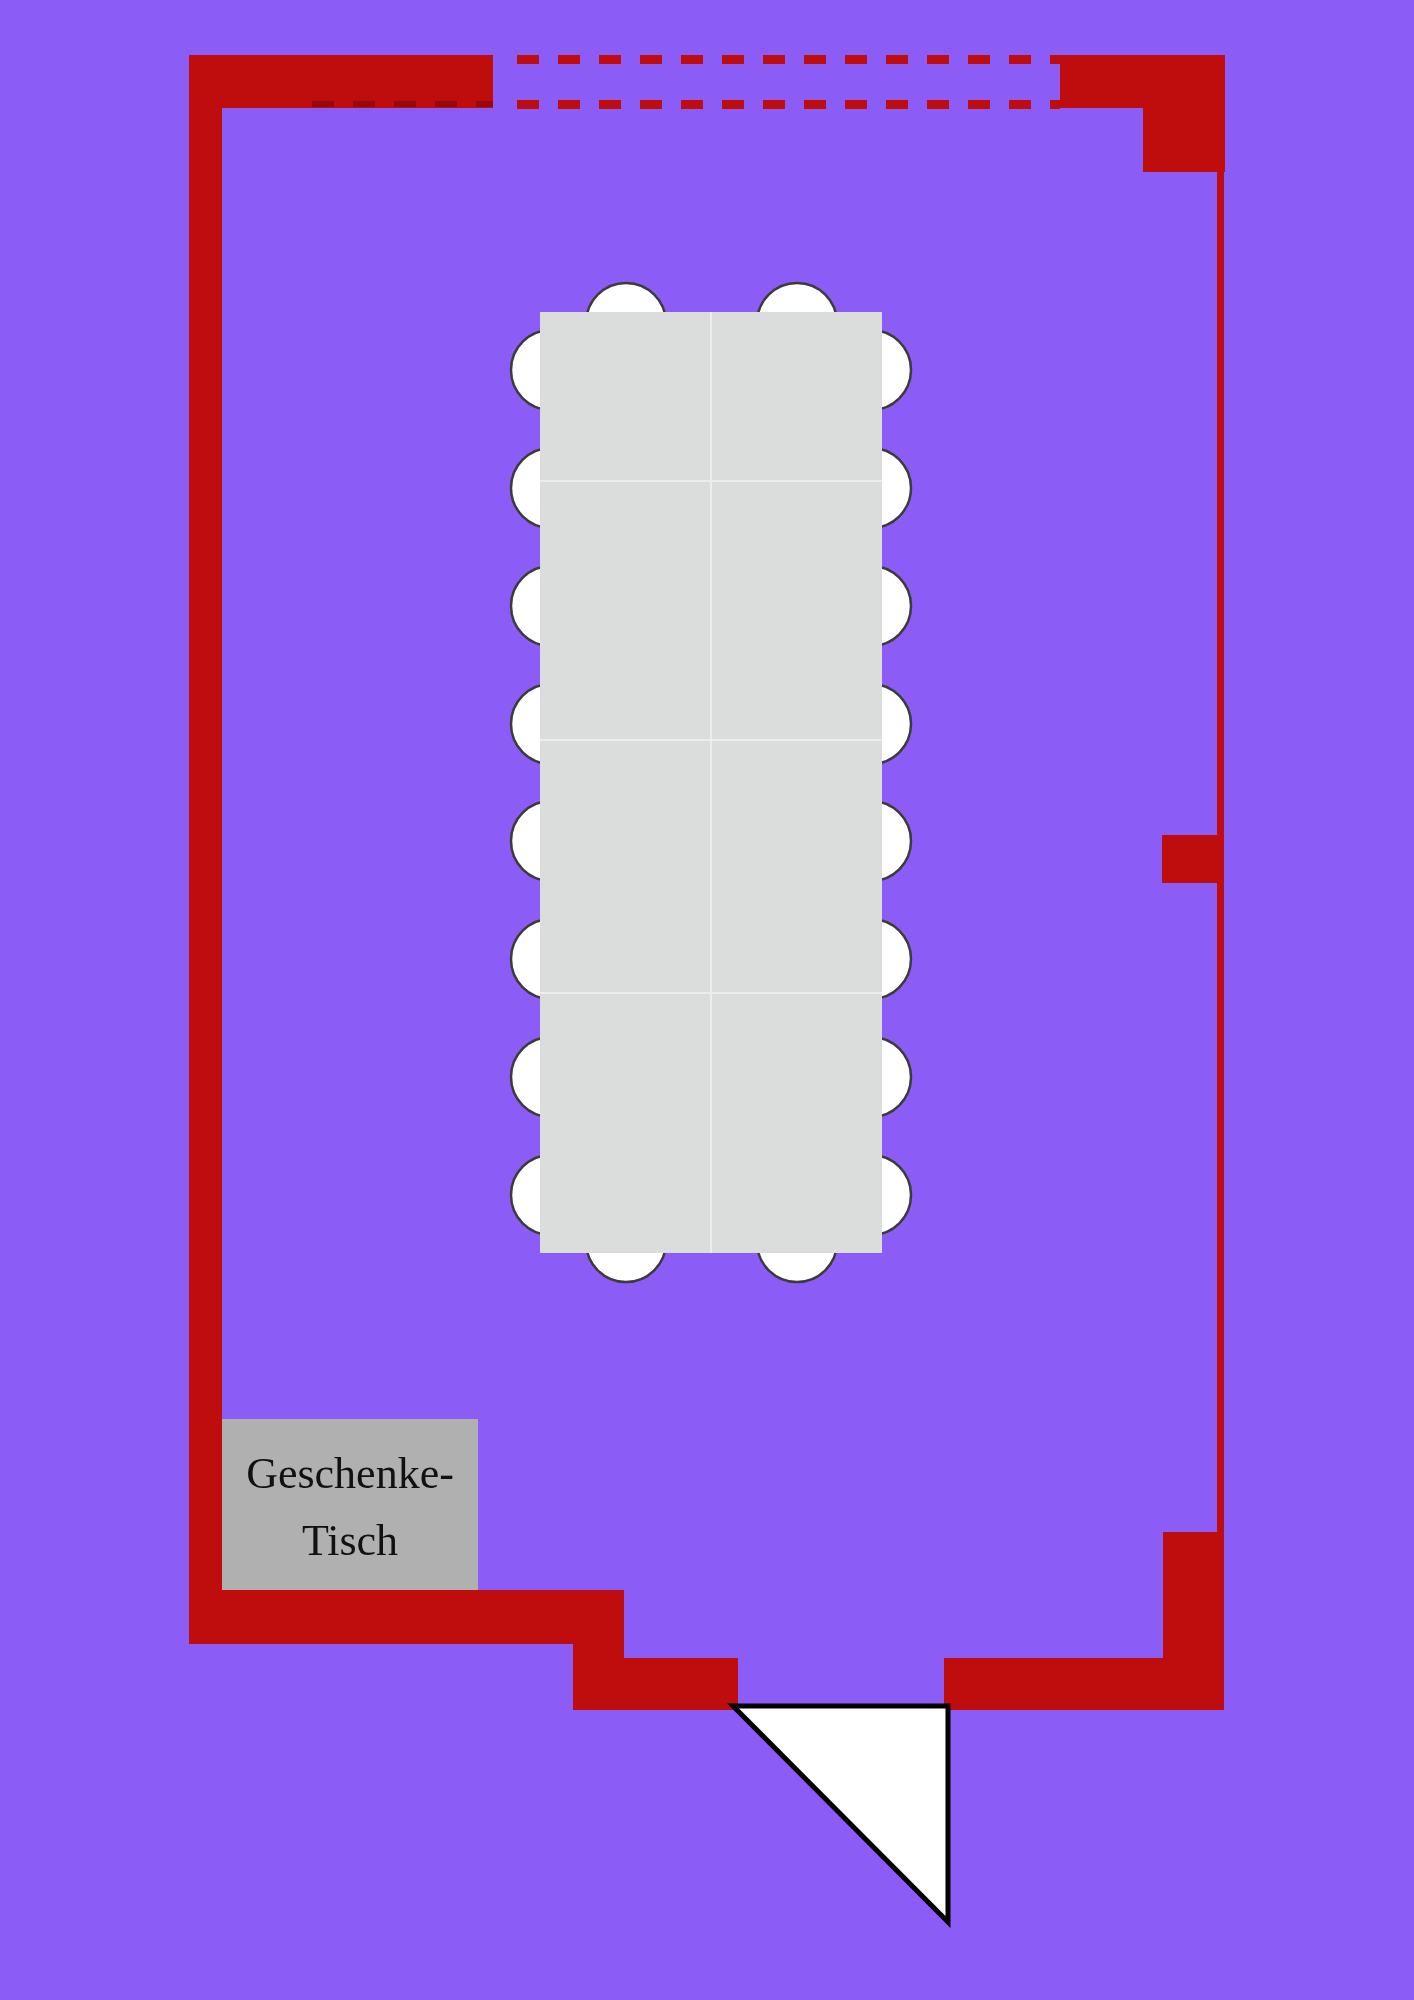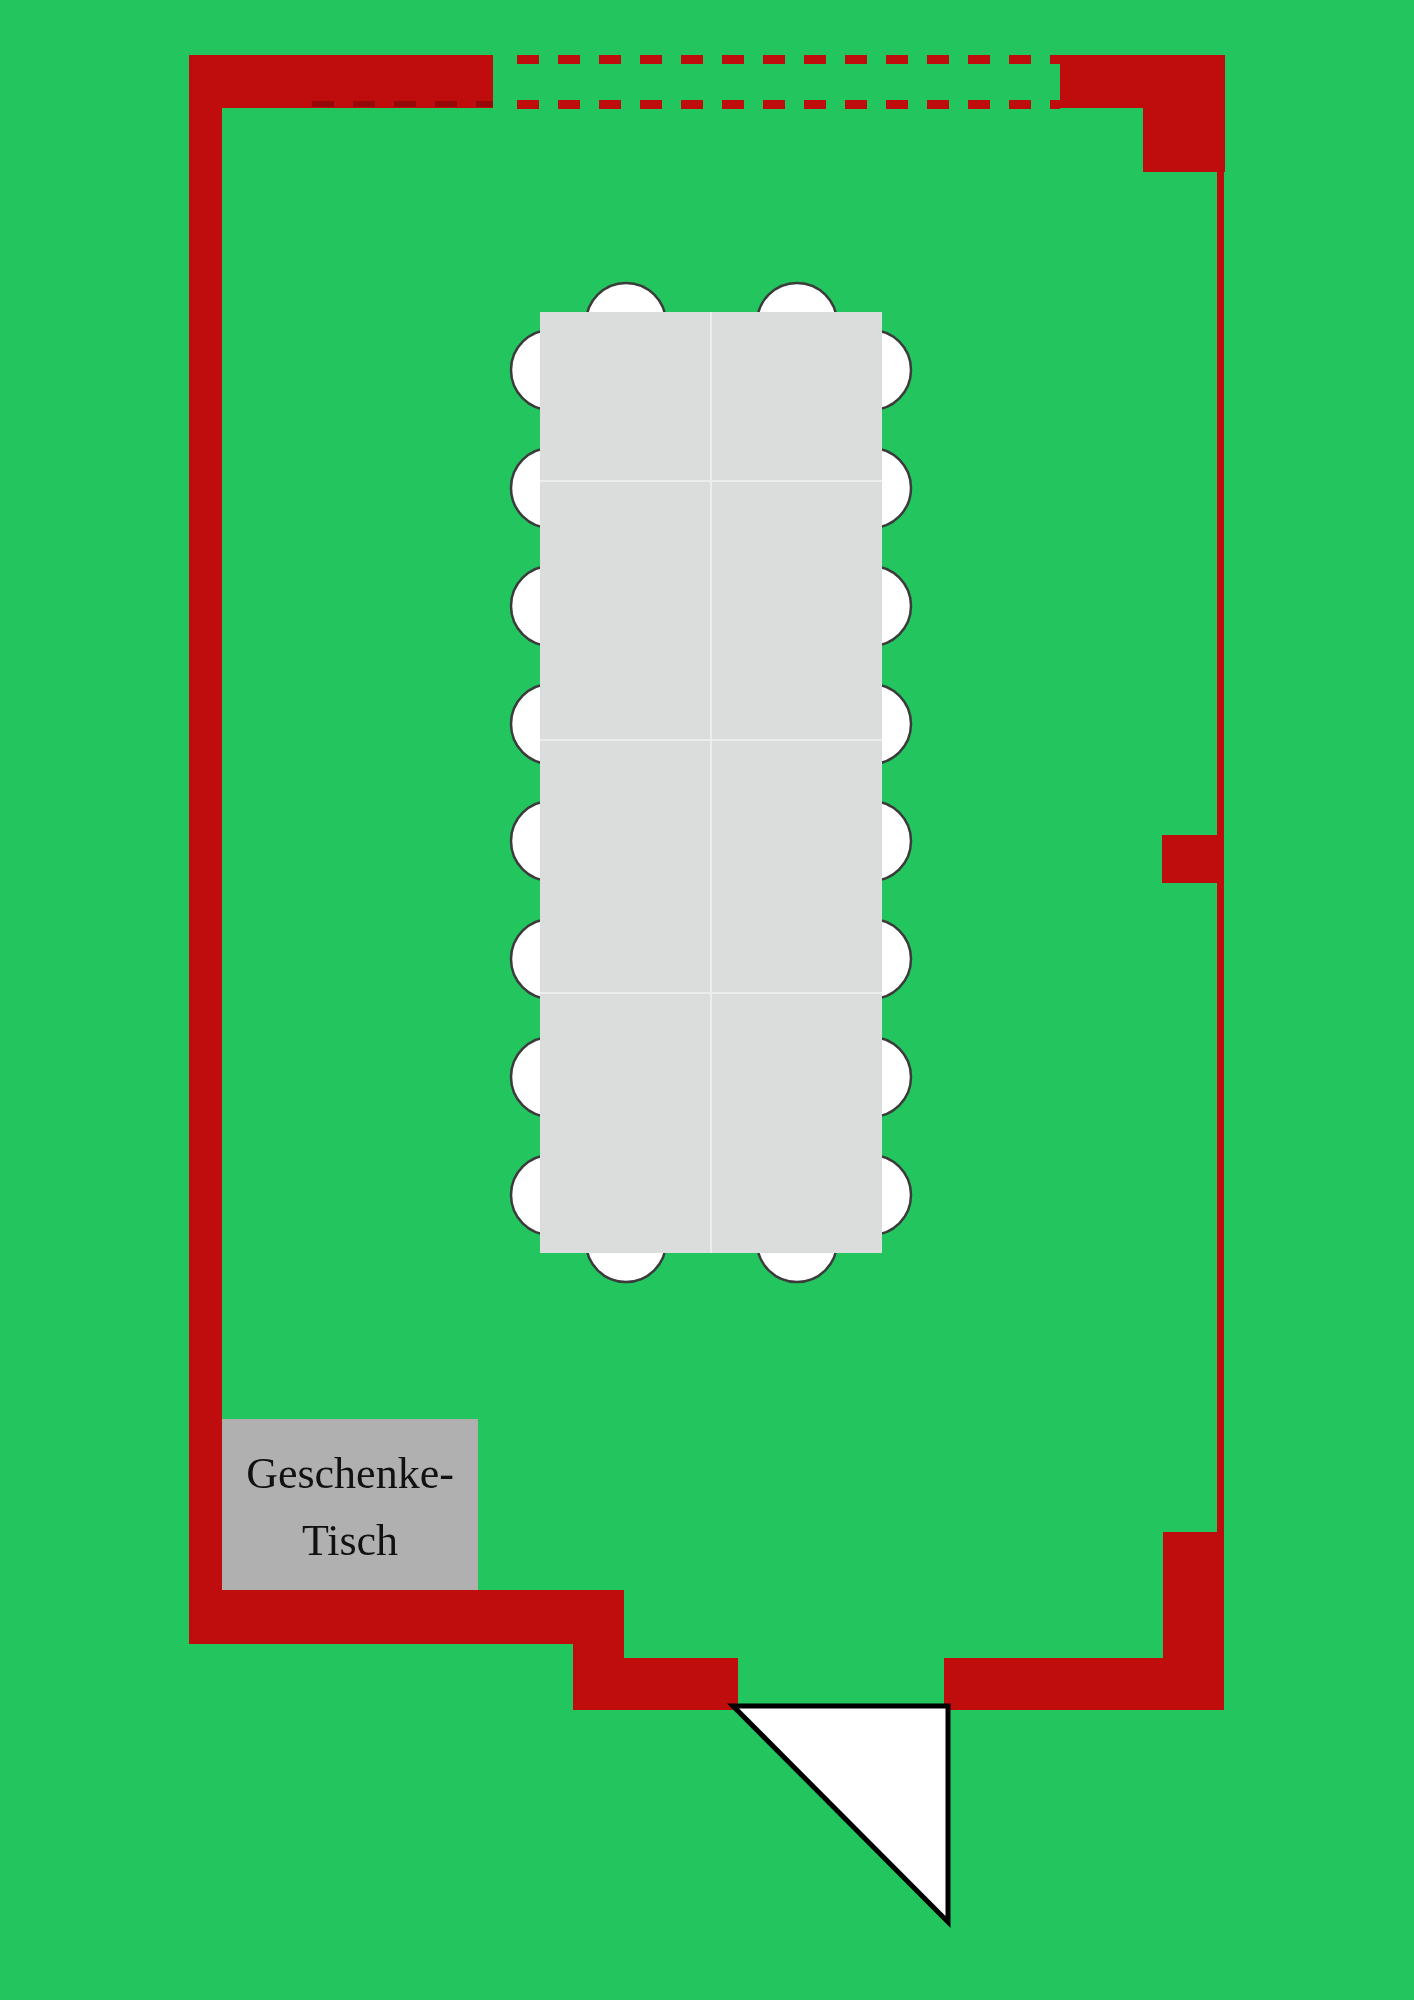--- a/index.html
+++ b/index.html
@@ -1,20 +1,20 @@
 <!DOCTYPE html>
 <html style="--wall: #bf0c0c; --wall_dash_overlap: #8f0808; --dining_table_fill: #dbdcdc; --dining_table_grid: #eceeee; --gift_table_fill: #b0b0b0; --chair_stroke: #3b3b3b; --door_stroke: #000000; --label_color: #111111;"><head>
 <meta charset="utf-8">
 <style>
   html, body { margin: 0; padding: 0; background: #ffffff; }
   .canvas {
     position: relative;
     width: 1414px;
     height: 2000px;
-    background: #22c55e;
+    background: #8b5cf6;
     font-family: "Liberation Serif", serif;
   }
   svg { display: block; width: 1414px; height: 2000px; }
 
   .wall        { fill: var(--wall); }
   .dash-line   { stroke: var(--wall); stroke-width: 9; fill: none; stroke-dasharray: 22 19; }
   .dash-overlap{ stroke: var(--wall_dash_overlap); stroke-width: 6; fill: none; stroke-dasharray: 22 19; opacity: 0.85; }
   .table-top   { fill: var(--dining_table_fill); }
   .table-grid  { stroke: var(--dining_table_grid); stroke-width: 2; fill: none; }
   .chair       { fill: #ffffff; stroke: var(--chair_stroke); stroke-width: 2.5; }

